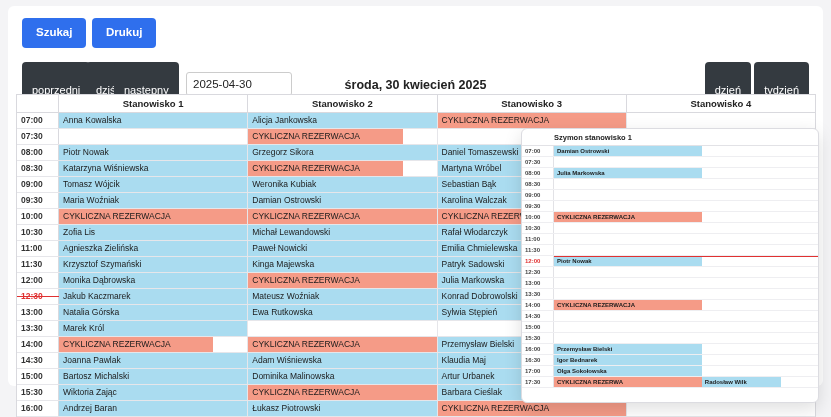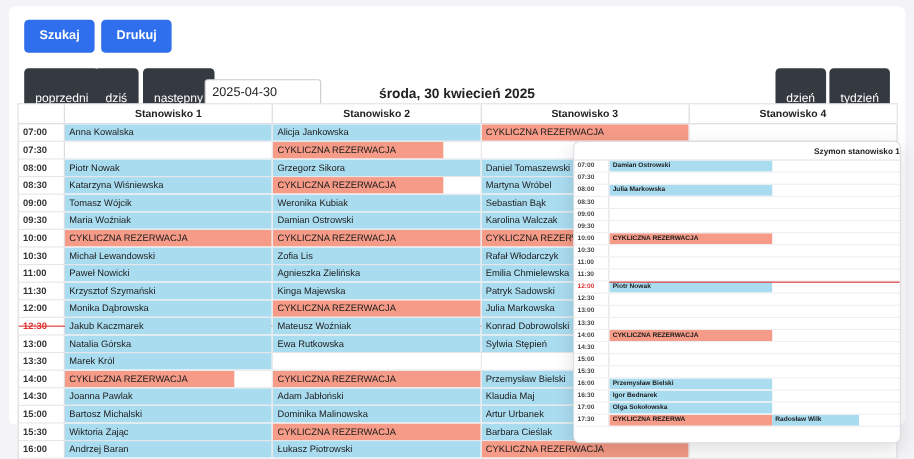--- a/index.html
+++ b/index.html
@@ -51,21 +51,21 @@
     width: 100%; height: 36px;
   }
   .btn-dark {
     background: #343a40;
     color: #fff;
     padding: 23px 10px;
     font-size: 11px;
   }
   .btn-prev { position: absolute; left: 14px; top: 8px; }
   .btn-today { position: absolute; left: 78px; top: 8px; }
-  .btn-next { position: absolute; left: 122px; top: 8px; }
+  .btn-next { position: absolute; left: 106px; top: 8px; }
   .dateinput {
     position: absolute; left: 178px; top: 6px;
     width: 106px; height: 24px;
     border: 1px solid #ccc;
     border-radius: 3px;
     font-size: 11.5px;
     font-family: "Liberation Sans", sans-serif;
     color: #222;
     padding: 0 6px;
     background: #fff;
@@ -167,21 +167,21 @@
     width: 298px; height: 275px;
     background: #fff;
     border: 1px solid #dcdce1;
     border-radius: 6px;
     box-shadow: 0 6px 18px rgba(0,0,0,.13);
     overflow: hidden;
   }
   .panel-hdr {
     height: 17px;
     border-bottom: 1px solid #e2e2e6;
-    text-align: right;
+    text-align: left;
     font-size: 7.5px;
     font-weight: 700;
     color: #222;
     line-height: 17px;
     padding-left: 32px;
   }
   .prow {
     display: flex;
     height: 11px;
     border-bottom: 1px solid #eeeef1;
@@ -330,39 +330,39 @@
               <div class="ev red">CYKLICZNA REZERWACJA</div>
             </div>
             <div class="cell">
               <div class="ev red">CYKLICZNA REZERWACJA</div>
             </div>
             <div class="cell"></div>
           </div>
           <div class="row">
             <div class="time-col">10:30</div>
             <div class="cell">
+              <div class="ev blue">Zofia Lis</div>
+            </div>
+            <div class="cell">
               <div class="ev blue">Michał Lewandowski</div>
             </div>
             <div class="cell">
-              <div class="ev blue">Zofia Lis</div>
-            </div>
-            <div class="cell">
               <div class="ev blue">Rafał Włodarczyk</div>
             </div>
             <div class="cell"></div>
           </div>
           <div class="row">
             <div class="time-col">11:00</div>
             <div class="cell">
+              <div class="ev blue">Agnieszka Zielińska</div>
+            </div>
+            <div class="cell">
               <div class="ev blue">Paweł Nowicki</div>
             </div>
             <div class="cell">
-              <div class="ev blue">Agnieszka Zielińska</div>
-            </div>
-            <div class="cell">
               <div class="ev blue">Emilia Chmielewska</div>
             </div>
             <div class="cell"></div>
           </div>
           <div class="row">
             <div class="time-col">11:30</div>
             <div class="cell">
               <div class="ev blue">Krzysztof Szymański</div>
             </div>
             <div class="cell">
@@ -433,21 +433,21 @@
               <div class="ev blue">Przemysław Bielski</div>
             </div>
             <div class="cell"></div>
           </div>
           <div class="row">
             <div class="time-col">14:30</div>
             <div class="cell">
               <div class="ev blue">Joanna Pawlak</div>
             </div>
             <div class="cell">
-              <div class="ev blue">Adam Jabłoński</div>
+              <div class="ev blue">Adam Wiśniewska</div>
             </div>
             <div class="cell">
               <div class="ev blue">Klaudia Maj</div>
             </div>
             <div class="cell"></div>
           </div>
           <div class="row">
             <div class="time-col">15:00</div>
             <div class="cell">
               <div class="ev blue">Bartosz Michalski</div>

